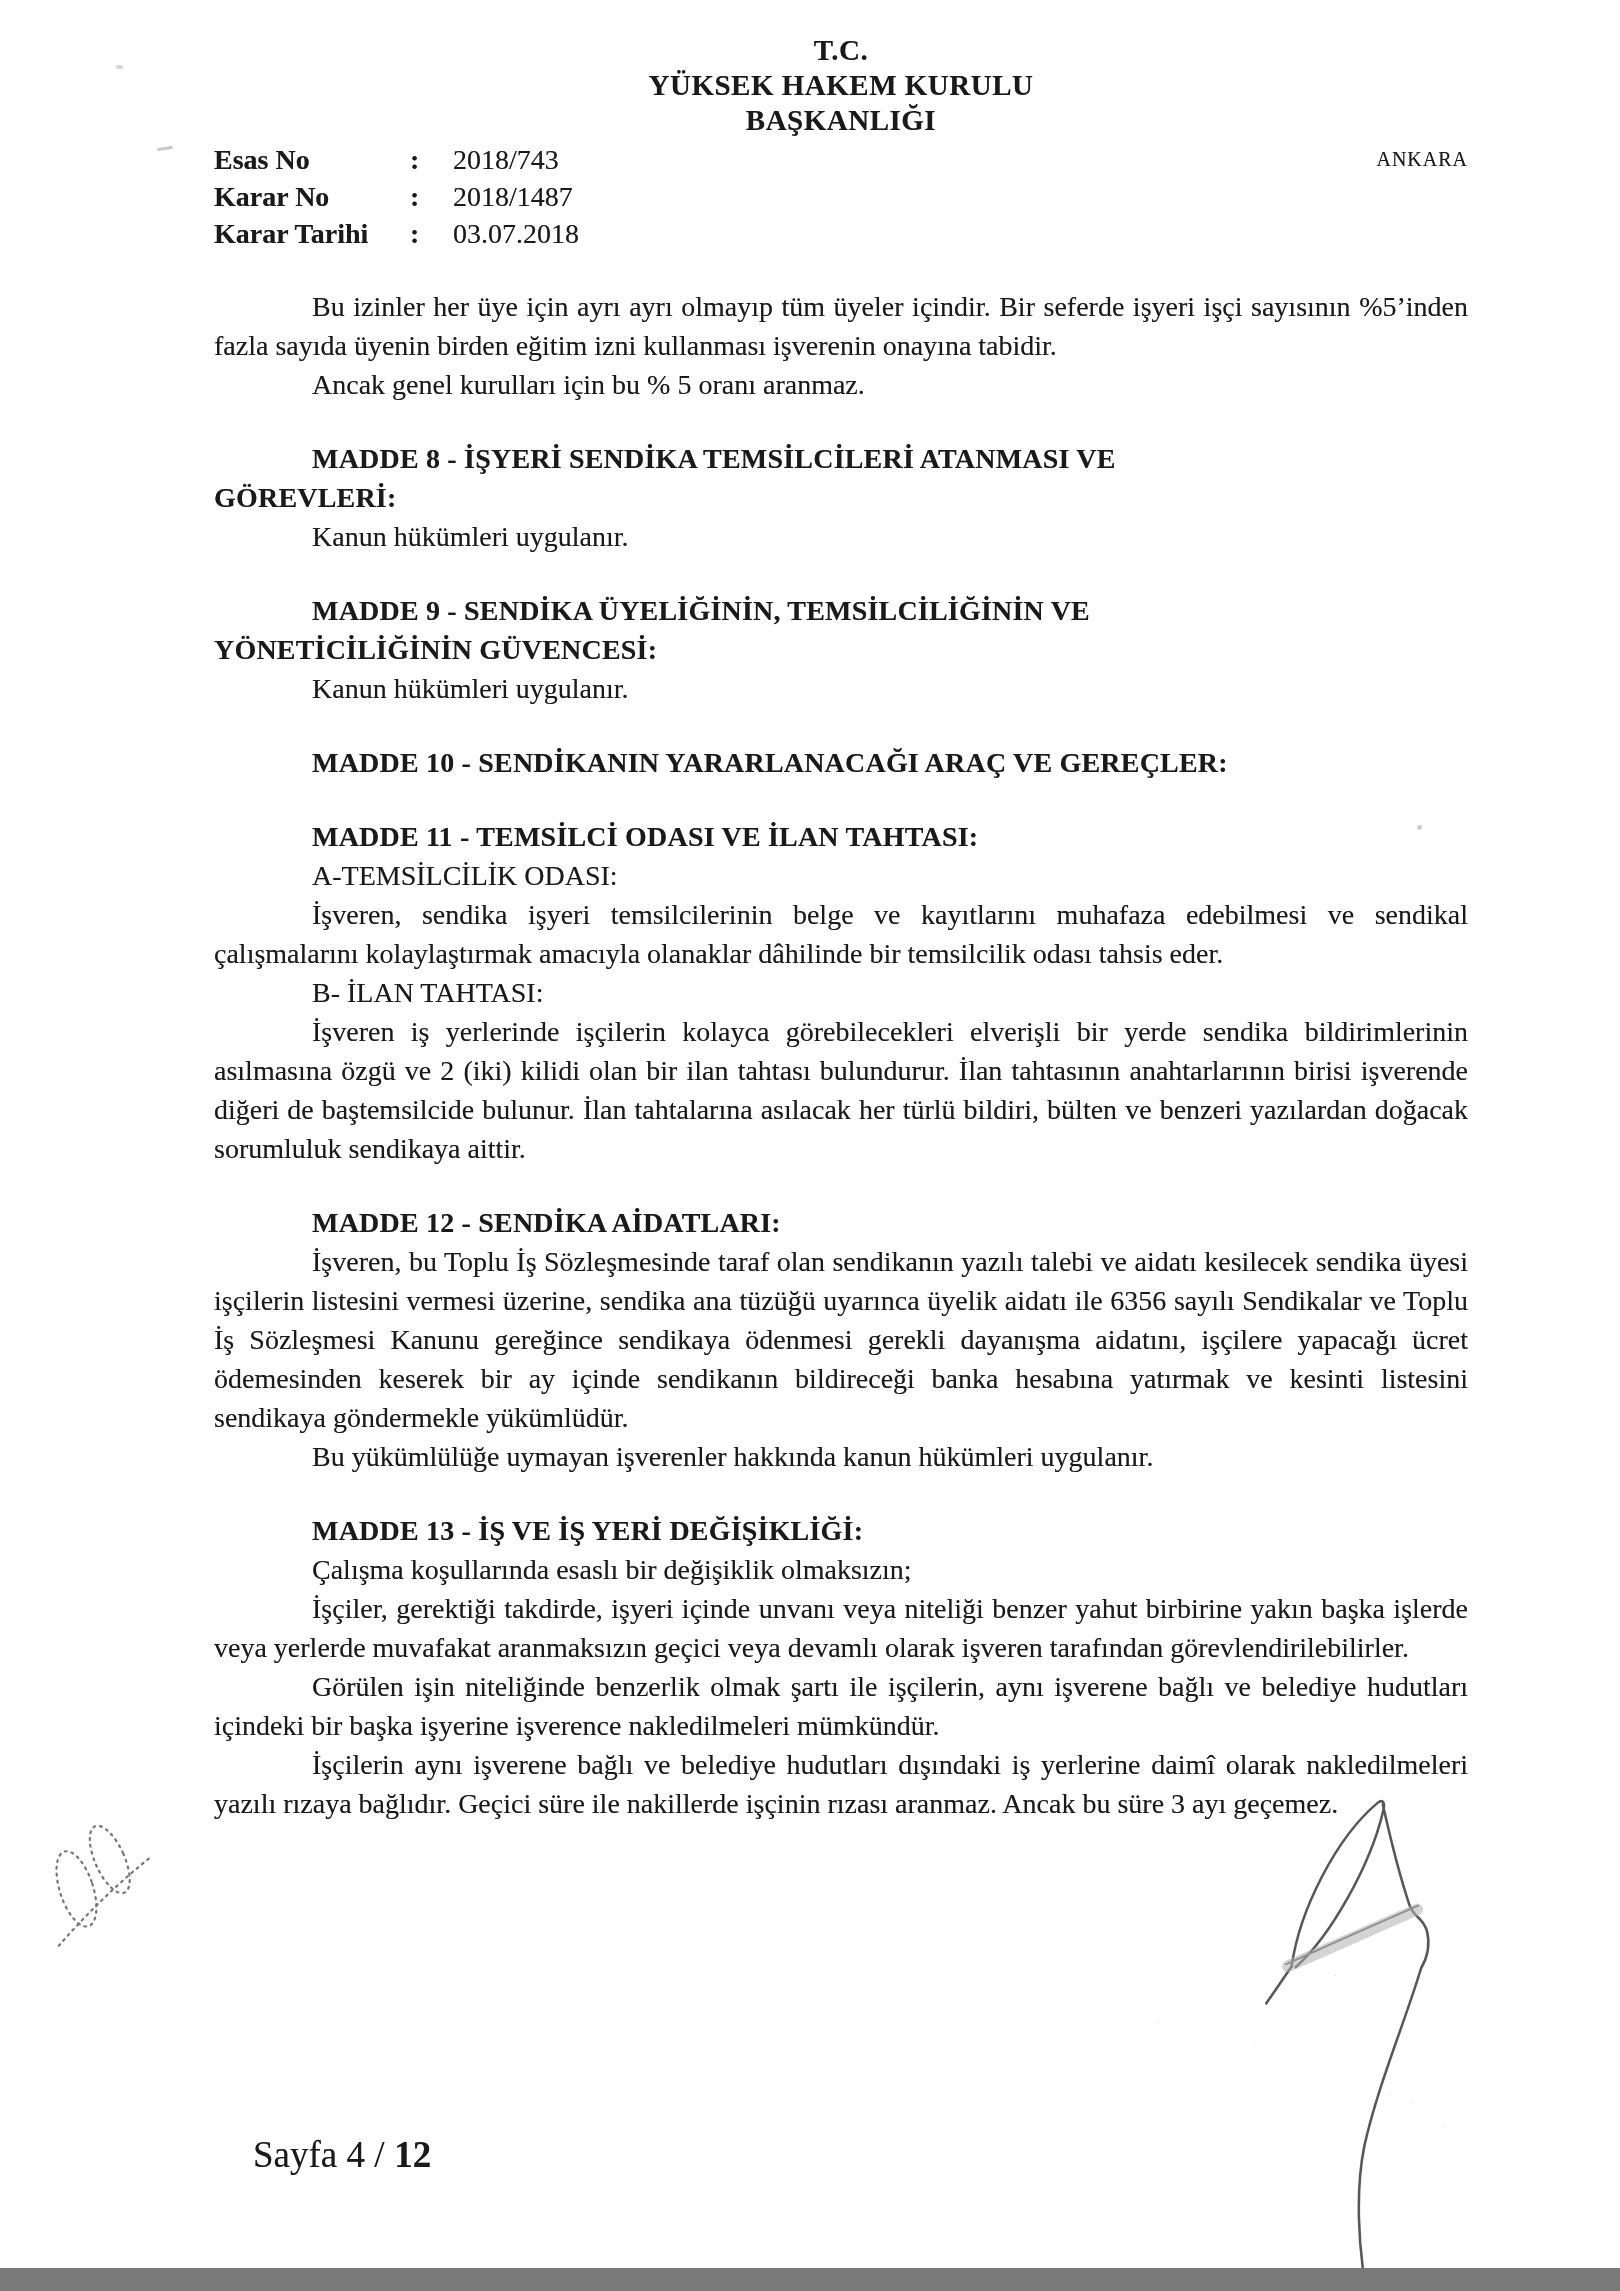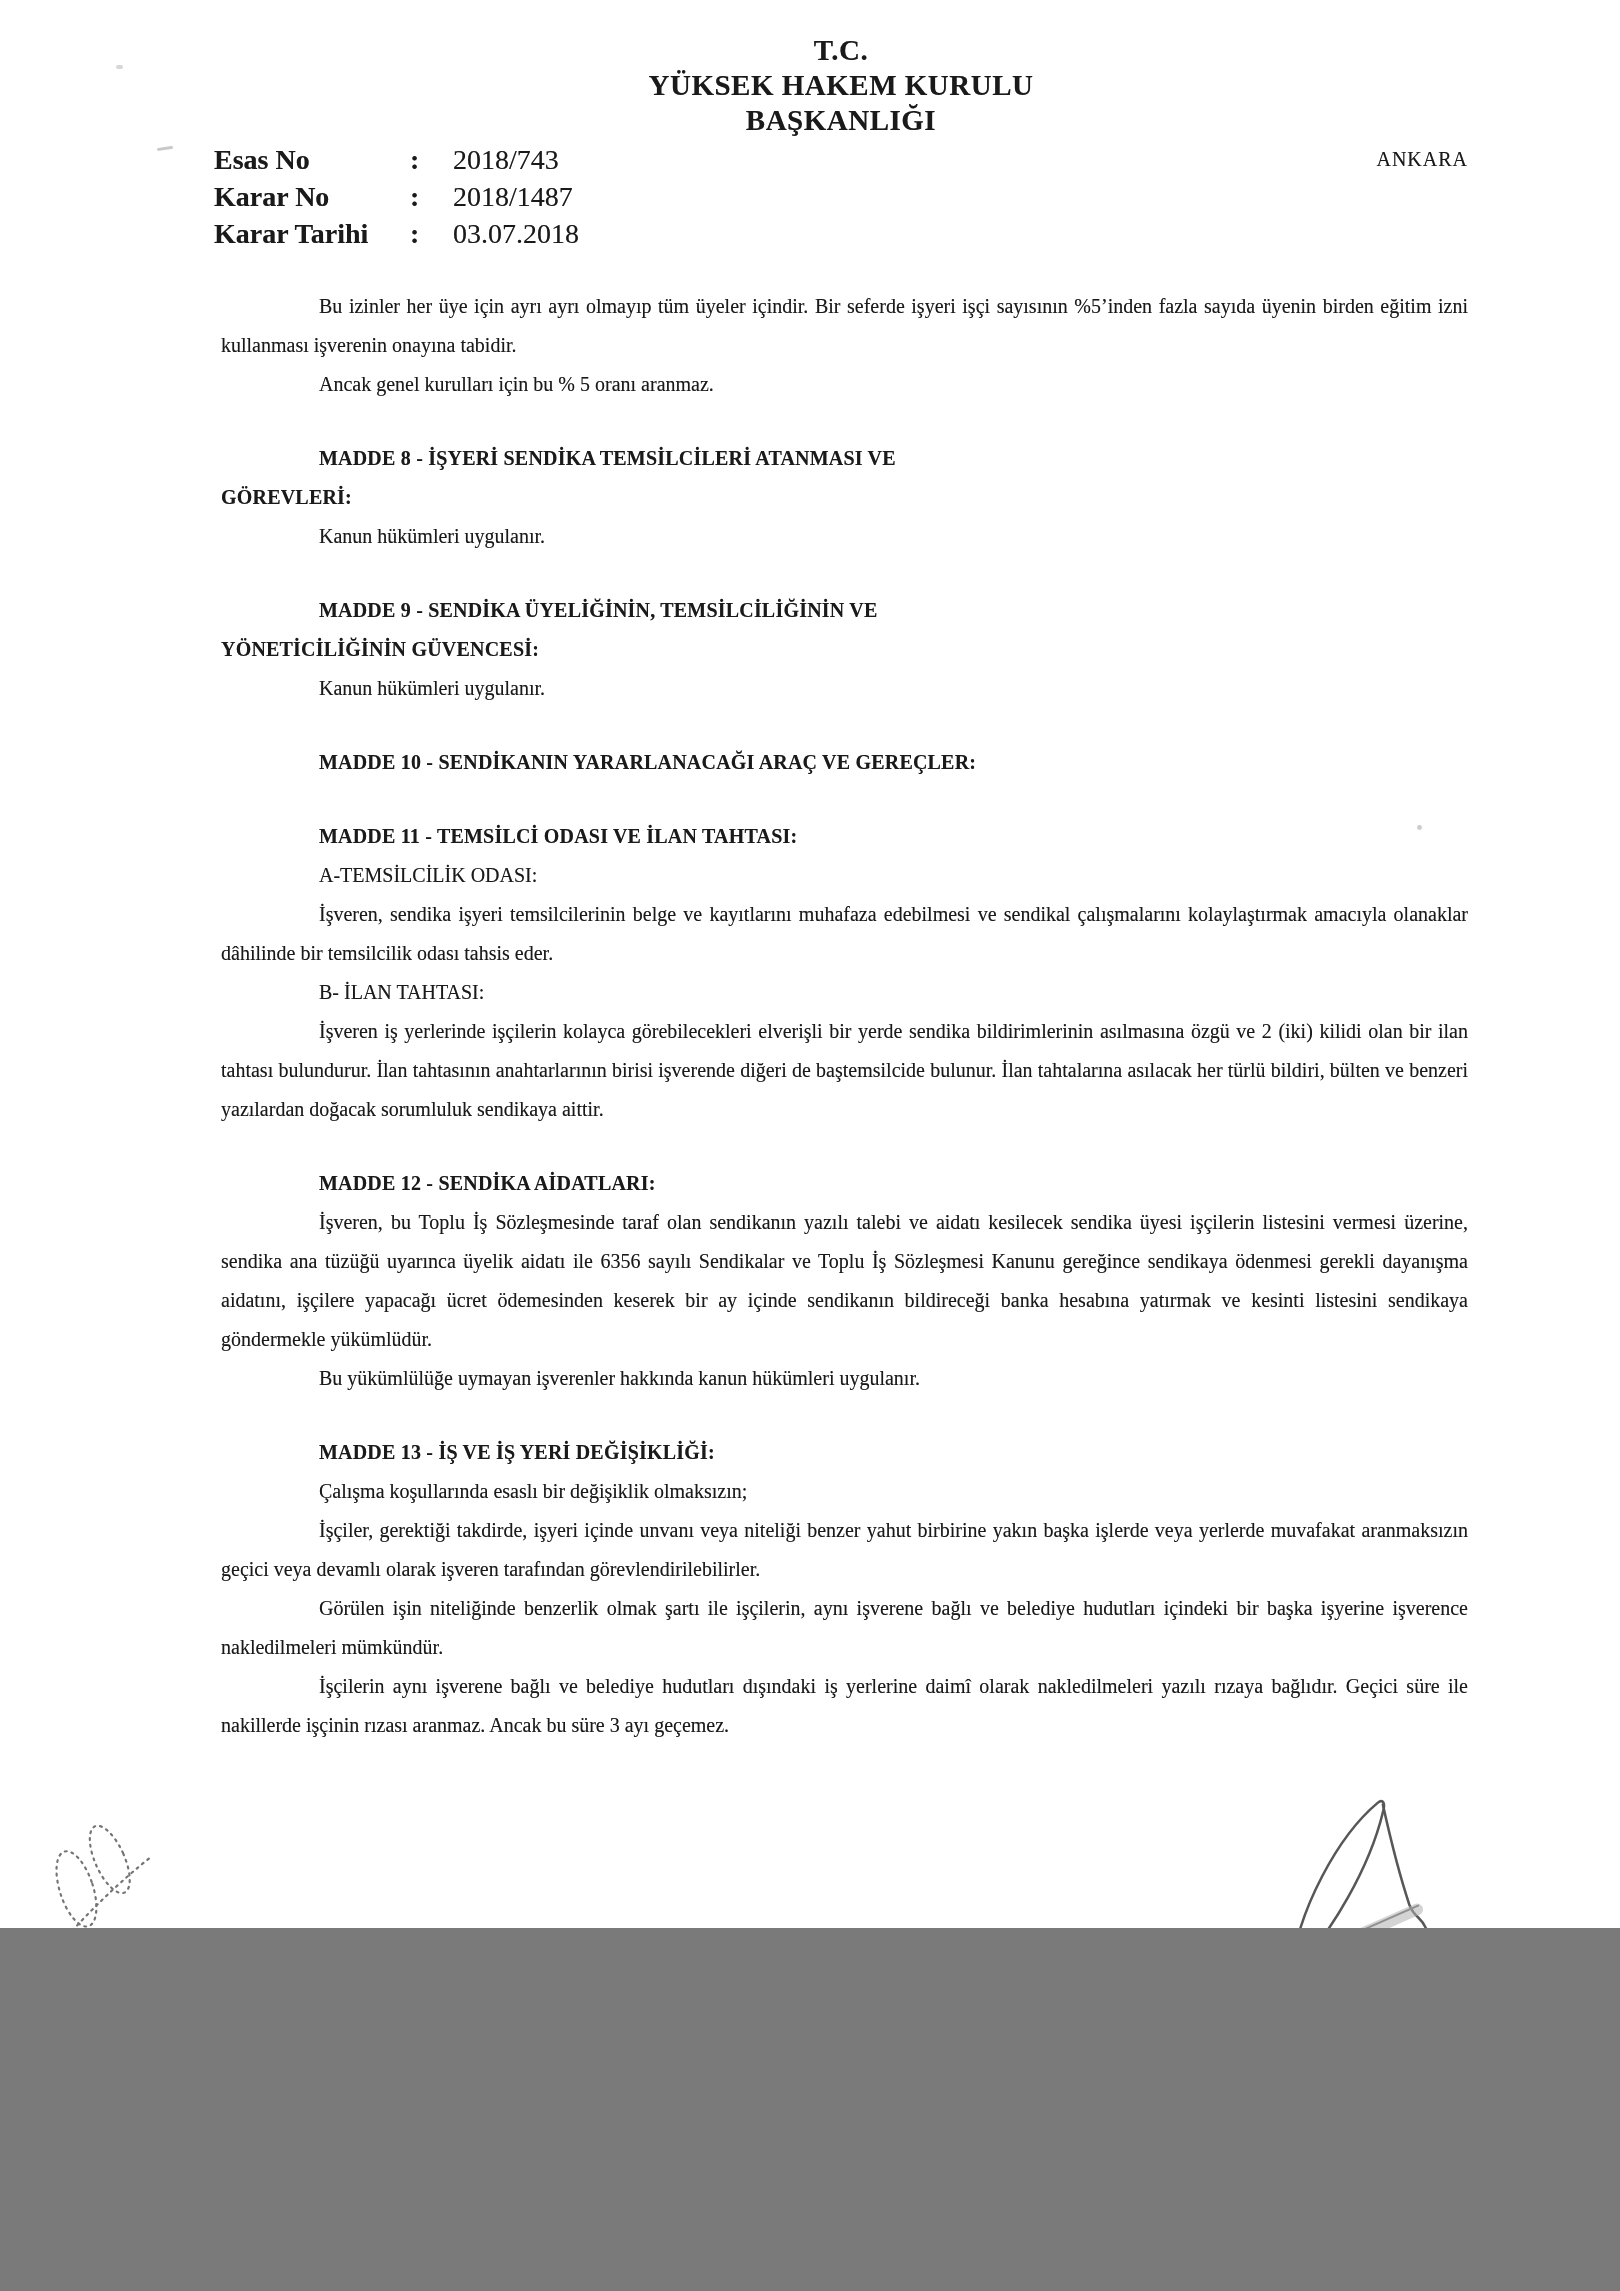--- a/index.html
+++ b/index.html
@@ -1,33 +1,33 @@
 <!DOCTYPE html>
 <html lang="tr"><head>
 <meta charset="utf-8">
 <style>
   html,body{margin:0;padding:0;background:#7a7a7a;}
   .page{
     position:relative;
-    width:1620px;height:1928px;
+    width:1620px;height:2268px;
     background:#ffffff;
     overflow:hidden;
     font-family:"Liberation Serif","DejaVu Serif",serif;
     color:#1a1a1a;
     text-shadow:0 0 0.6px rgba(25,25,25,.45);
   }
   .content{position:absolute;left:214px;top:33px;width:1254px;}
   .court-header{text-align:center;font-weight:bold;font-size:29px;line-height:35px;letter-spacing:0.5px;}
   .meta{position:relative;margin-top:3px;font-size:28px;line-height:37px;}
   .meta-row{display:flex;}
   .meta-label{font-weight:bold;width:196px;}
   .meta-sep{font-weight:bold;width:43px;}
   .meta-value{font-weight:normal;}
   .city{position:absolute;right:0;top:0;font-size:20px;letter-spacing:1px;}
-  .body{margin-top:35px;font-size:20px;line-height:39px;text-align:justify;margin-left:7px;}
+  .body{margin-top:35px;font-size:28px;line-height:39px;text-align:justify;}
   .para{margin:0;text-indent:98px;}
   .heading{margin:35px 0 0 0;font-weight:bold;text-indent:98px;white-space:pre-line;letter-spacing:0.2px;}
   .footer{
     position:absolute;left:253px;top:2133px;width:1254px;
     text-align:left;font-size:37px;
   }
   .footer .total{font-weight:bold;margin-left:9.8px;}
   .overlay{position:absolute;left:0;top:0;pointer-events:none;}
   .artifact{position:absolute;background:#9a9a9a;opacity:.55;border-radius:2px;}
 </style>

